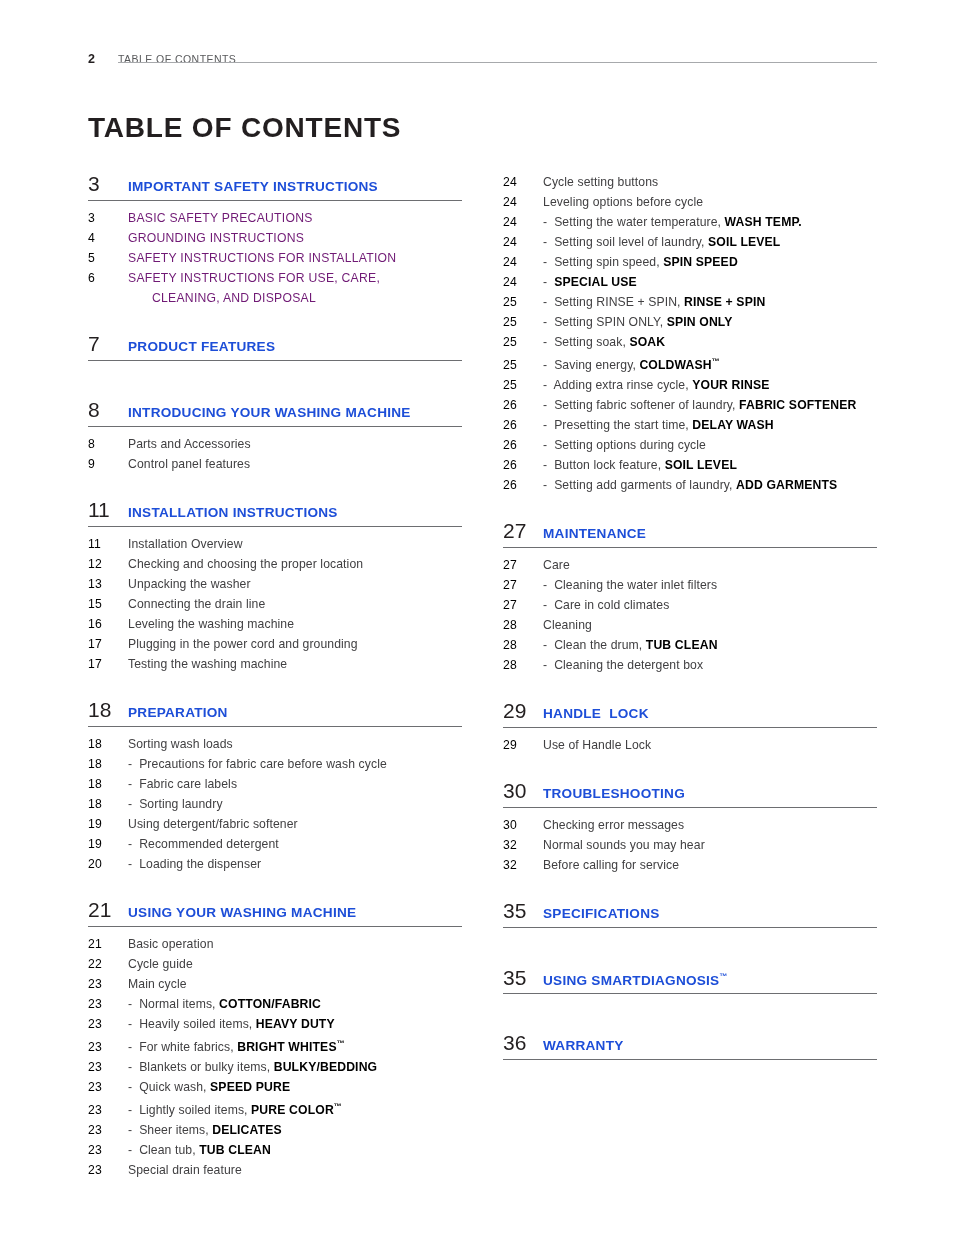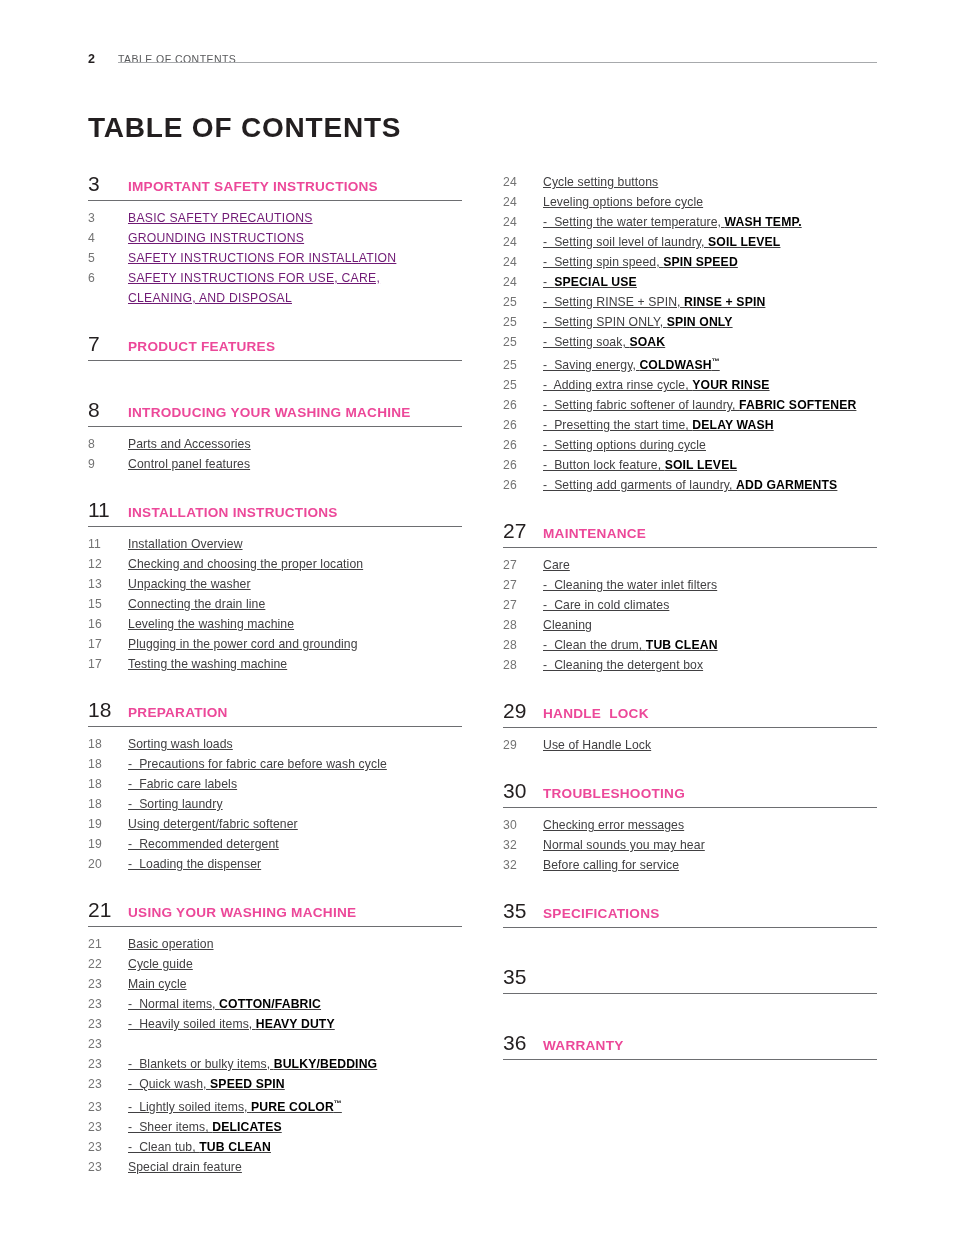--- a/index.html
+++ b/index.html
@@ -95,21 +95,21 @@
     font-size: 21px;
     font-weight: 300;
     color: #231f20;
     line-height: 24px;
     letter-spacing: 0px;
   }
   .sec-title {
     font-size: 13.6px;
     font-weight: 700;
     letter-spacing: 0.25px;
-    color: #ec4899;
+    color: #1d4ed8;
     line-height: 24px;
     white-space: pre;
   }
   .sec-rule {
     height: 1px;
     background: #6d6e71;
     width: 100%;
     margin-top: 2px;
     margin-bottom: 7px;
   }
@@ -121,41 +121,40 @@
     display: flex;
     align-items: baseline;
     min-height: 20px;
     line-height: 20px;
   }
   .ent-num {
     width: 40px;
     flex: 0 0 40px;
     font-size: 12.2px;
     font-weight: 400;
-    color: #737373;
+    color: #000000;
     letter-spacing: 0.2px;
   }
   .ent-text {
     font-size: 12.2px;
     font-weight: 400;
     color: #414042;
     letter-spacing: 0.1px;
     white-space: pre-wrap;
-    text-decoration: underline;
   }
   .ent-text.caps {
     letter-spacing: 0.25px;
     color: #701a75;
   }
   .ent-text b {
     font-weight: 700;
     color: #000000;
     letter-spacing: 0.15px;
   }
-  .entry.cont .ent-text { padding-left: 0; }
+  .entry.cont .ent-text { padding-left: 0; margin-left: 24px; }
 
   .gap { height: 24px; }
   .gap-lg { height: 30px; }
 
   .tm { font-size: 8px; vertical-align: super; letter-spacing:0; }
 </style>
 </head>
 <body>
 
 <div class="page">
@@ -324,28 +323,29 @@
           <div class="entry">
             <span class="ent-num">23</span>
             <span class="ent-text">-  Normal items, <b>COTTON/FABRIC</b></span>
           </div>
           <div class="entry">
             <span class="ent-num">23</span>
             <span class="ent-text">-  Heavily soiled items, <b>HEAVY DUTY</b></span>
           </div>
           <div class="entry">
             <span class="ent-num">23</span>
+            <span class="ent-text">-  For white fabrics, <b>BRIGHT WHITES<span class="tm">™</span></b></span>
           </div>
           <div class="entry">
             <span class="ent-num">23</span>
             <span class="ent-text">-  Blankets or bulky items, <b>BULKY/BEDDING</b></span>
           </div>
           <div class="entry">
             <span class="ent-num">23</span>
-            <span class="ent-text">-  Quick wash, <b>SPEED SPIN</b></span>
+            <span class="ent-text">-  Quick wash, <b>SPEED PURE</b></span>
           </div>
           <div class="entry">
             <span class="ent-num">23</span>
             <span class="ent-text">-  Lightly soiled items, <b>PURE COLOR<span class="tm">™</span></b></span>
           </div>
           <div class="entry">
             <span class="ent-num">23</span>
             <span class="ent-text">-  Sheer items, <b>DELICATES</b></span>
           </div>
           <div class="entry">
@@ -504,20 +504,21 @@
           <span class="sec-num">35</span>
           <span class="sec-title">SPECIFICATIONS</span>
         </div>
         <div class="sec-rule"></div>
         <div class="entries"></div>
         <div class="gap-lg"></div>
       </div>
       <div class="section">
         <div class="sec-head">
           <span class="sec-num">35</span>
+          <span class="sec-title">USING SMARTDIAGNOSIS<span class="tm">™</span></span>
         </div>
         <div class="sec-rule"></div>
         <div class="entries"></div>
         <div class="gap-lg"></div>
       </div>
       <div class="section">
         <div class="sec-head">
           <span class="sec-num">36</span>
           <span class="sec-title">WARRANTY</span>
         </div>

